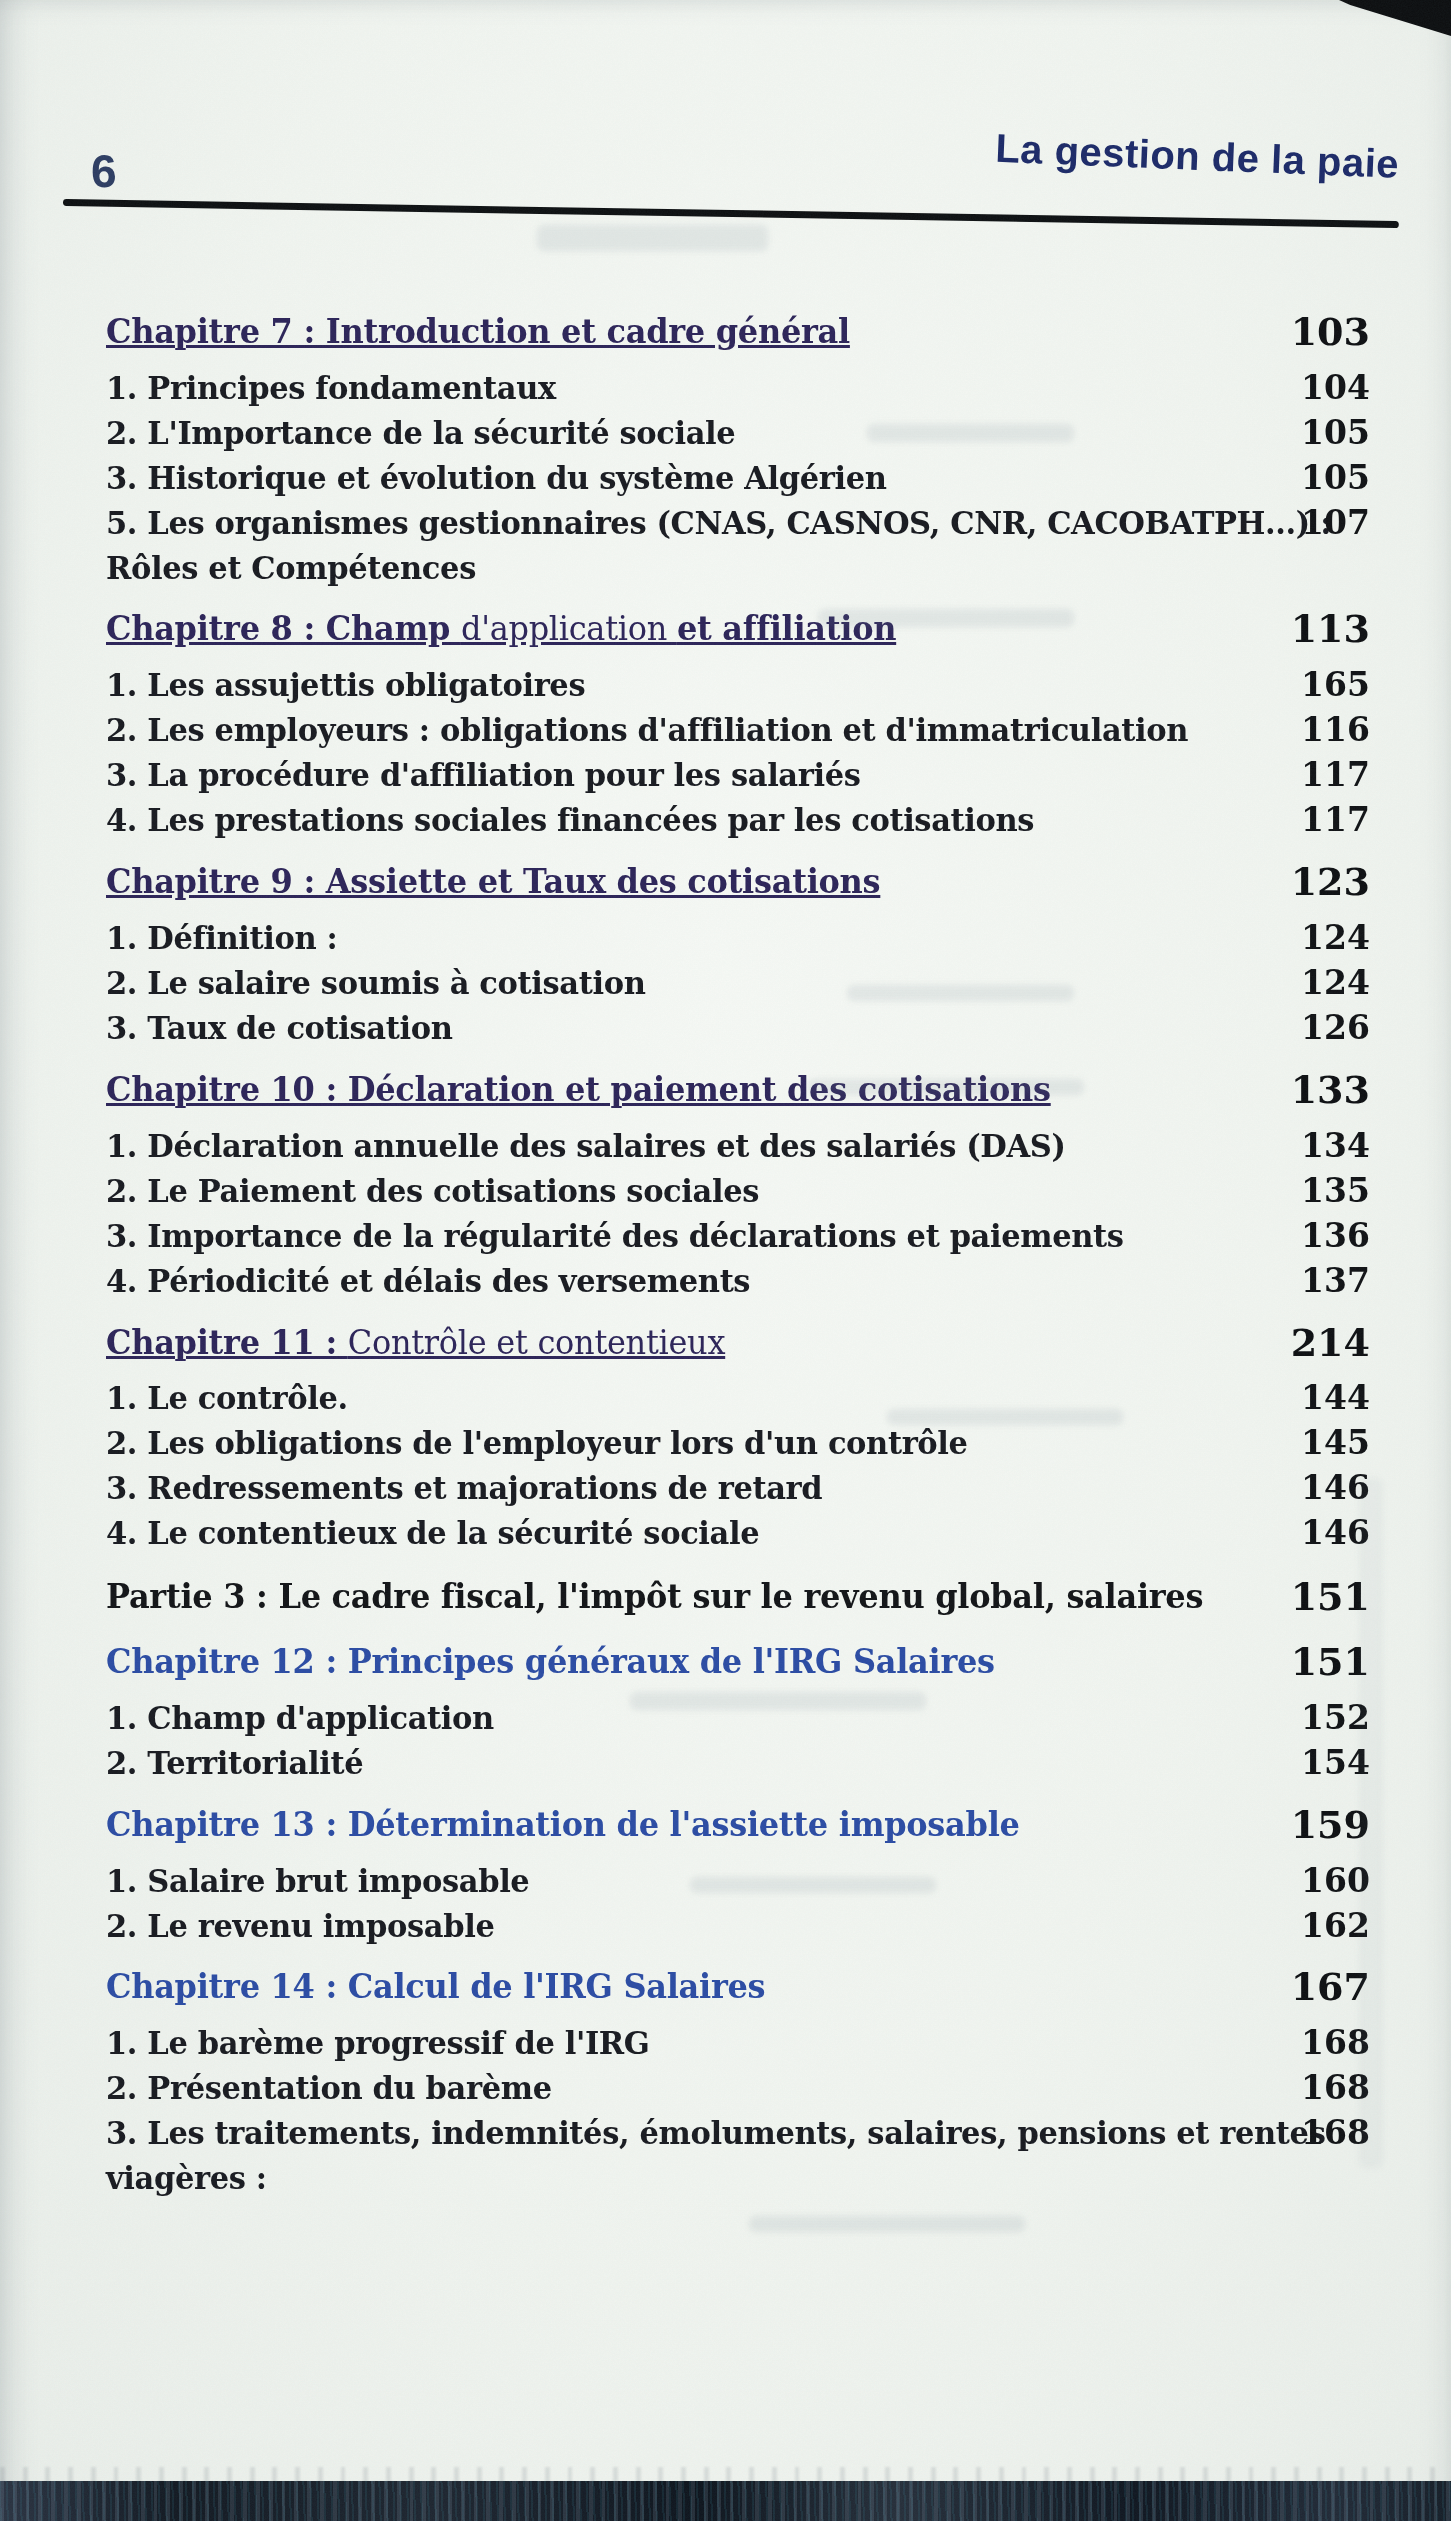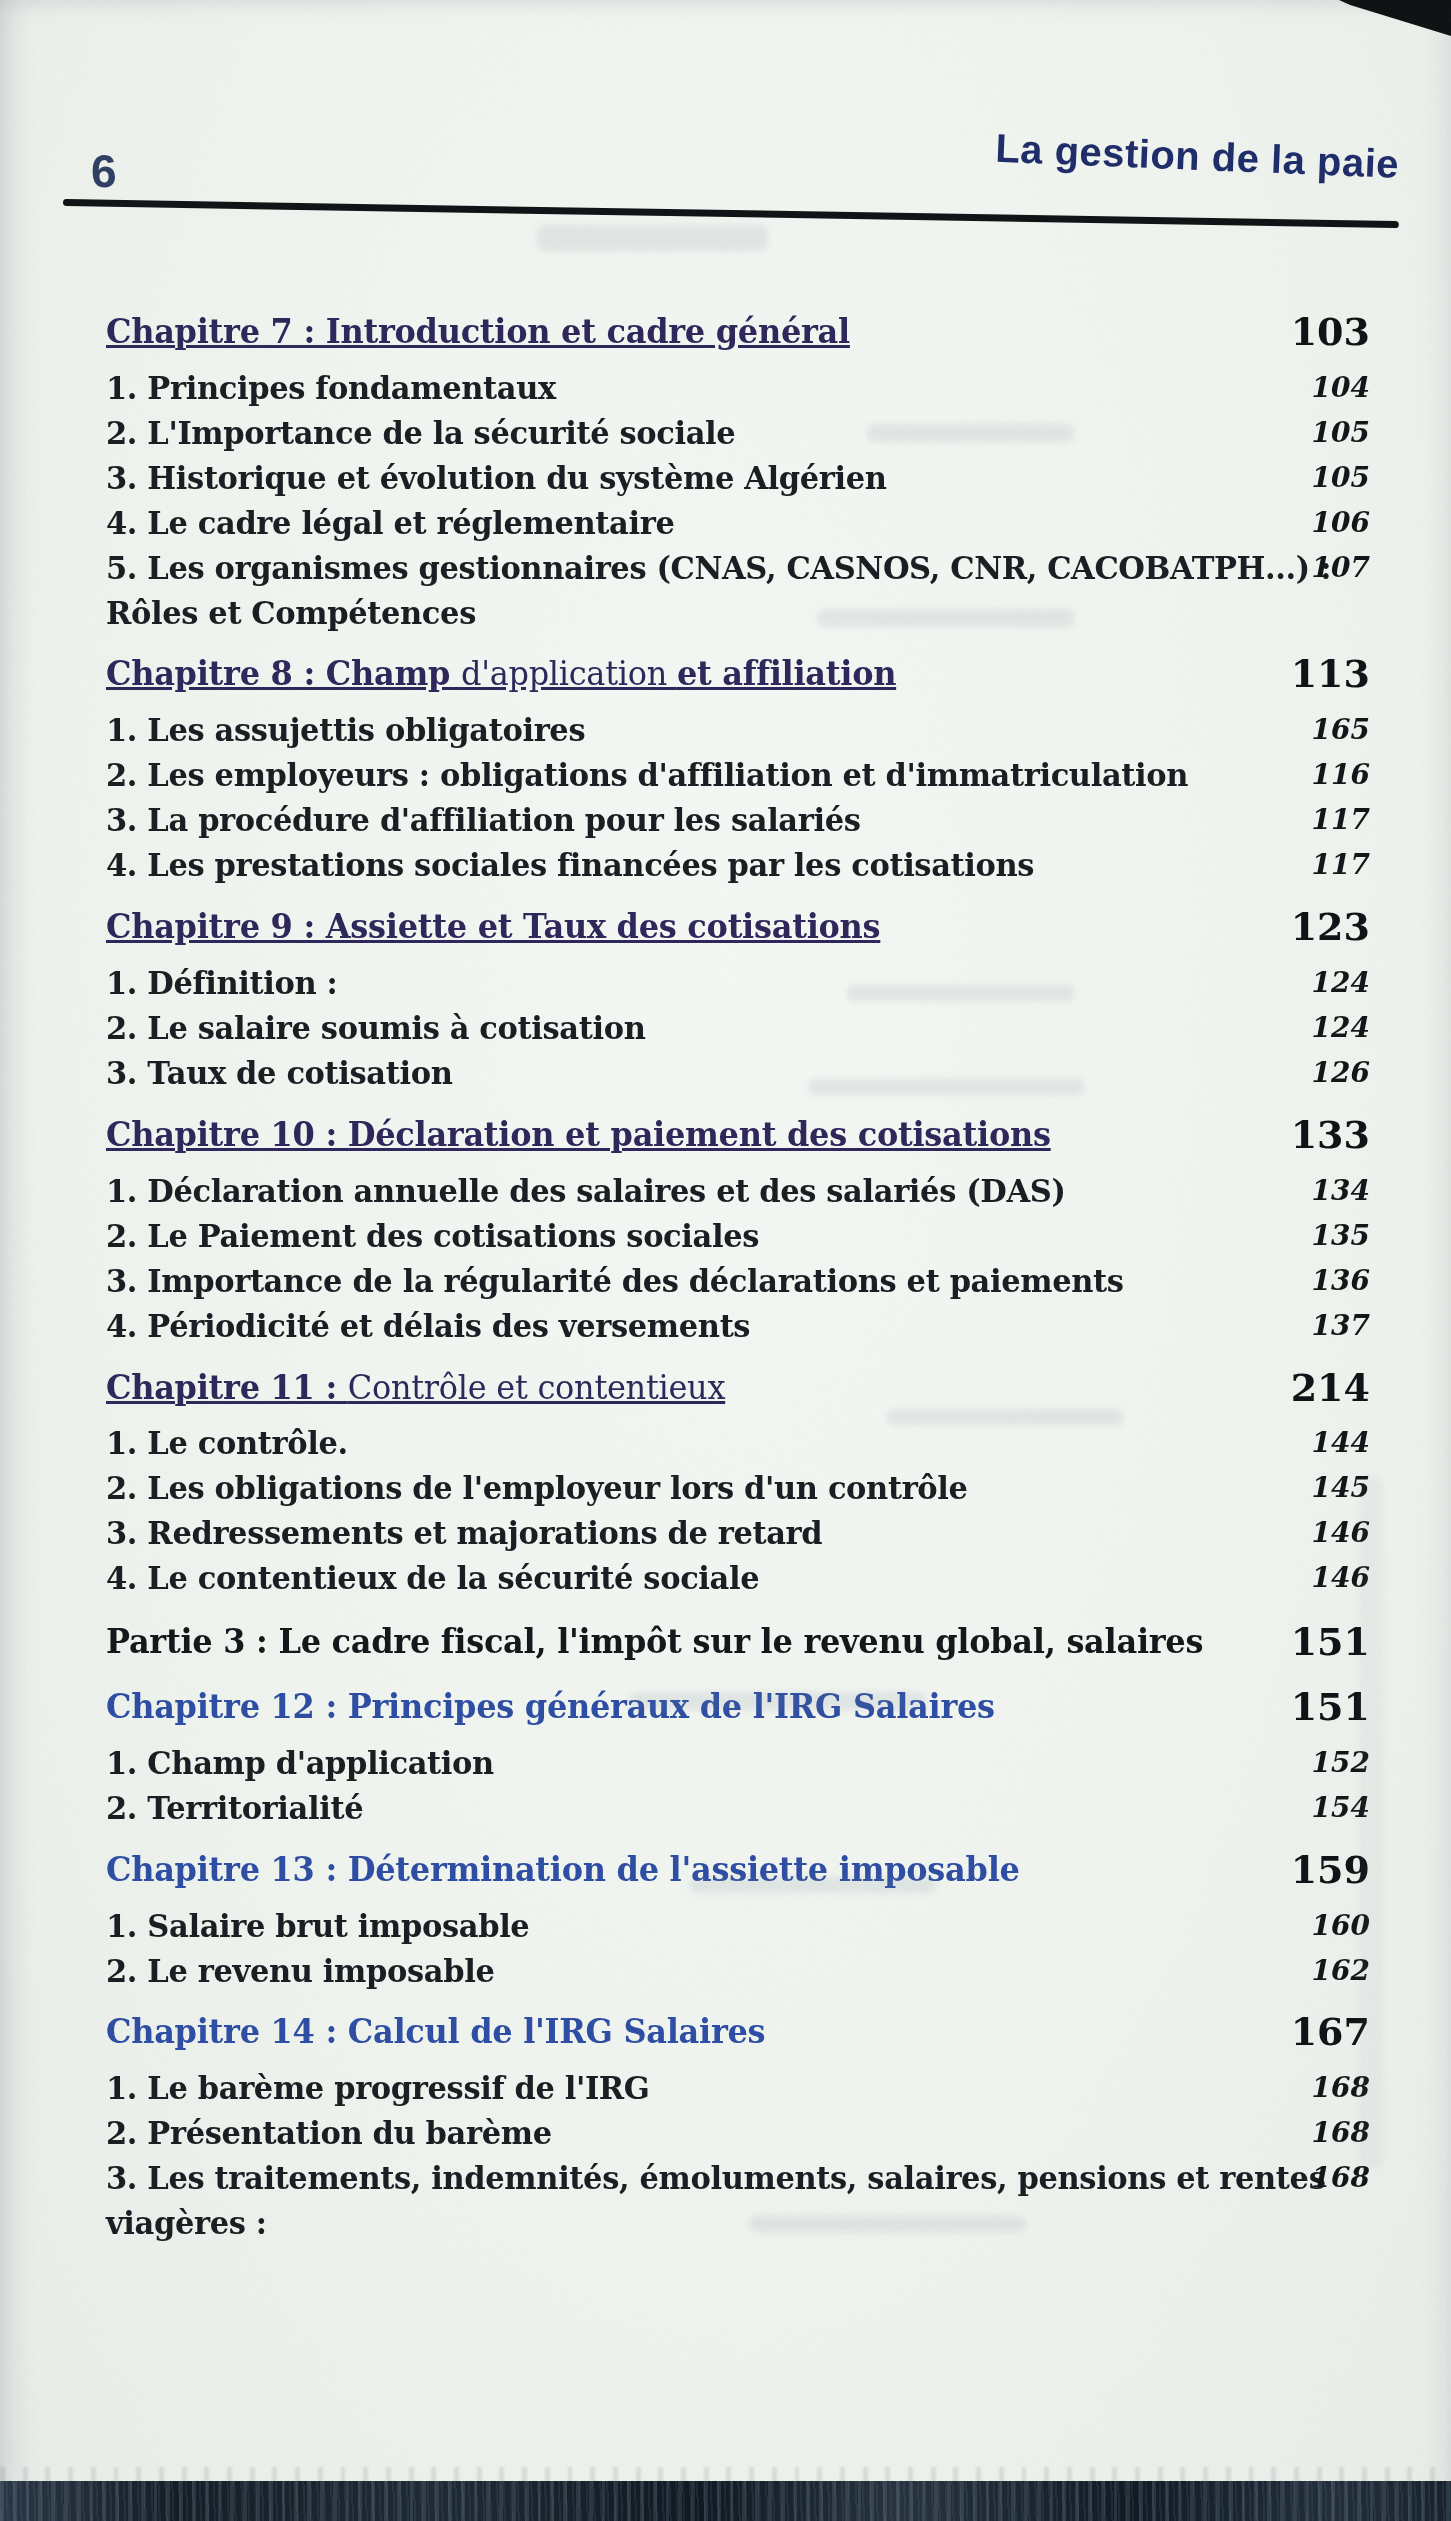--- a/index.html
+++ b/index.html
@@ -47,21 +47,21 @@
   .label {
     white-space:nowrap;
     transform: scaleX(0.97); transform-origin:left top;
   }
   .page-col {
     position:absolute; right:0; top:0; width:138px; text-align:right;
     font-weight:700; color:#0f0f12; letter-spacing:0;
     transform:none;
   }
   .row.item { font-size:31.5px; font-weight:700; line-height:45px; color:#17171d; letter-spacing:-0.4px; }
-  .row.item .page-col { font-size:28px;font-style:italic; }
+  .row.item .page-col { font-size:33px; }
   .row.chapter { font-size:33px; font-weight:700; line-height:51px; margin:13.8px 0 7.9px; letter-spacing:-0.3px; }
   .row.part    { font-size:33px; font-weight:700; line-height:51px; margin:15.8px 0 5.9px; color:#111114; letter-spacing:-0.3px; }
   .row.chapter .page-col, .row.part .page-col { font-size:38px; color:#0c0c0f; }
   .c-dark { color:#2b2156;text-decoration:underline; }
   .c-blue { color:#2a49a2; }
   .seg-light { font-weight:400; }
   .line2 { display:block; }
   
   .ghost {
     position:absolute; background:rgba(110,125,140,.13);
@@ -101,24 +101,20 @@
         <div class="label"><span>1. Principes fondamentaux</span></div>
         <div class="page-col">104</div>
       </div>
       <div class="row item">
         <div class="label"><span>2. L'Importance de la sécurité sociale</span></div>
         <div class="page-col">105</div>
       </div>
       <div class="row item">
         <div class="label"><span>3. Historique et évolution du système Algérien</span></div>
         <div class="page-col">105</div>
-      </div>
-      <div class="row item">
-        <div class="label"><span>4. Le cadre légal et réglementaire</span></div>
-        <div class="page-col">106</div>
       </div>
       <div class="row item">
         <div class="label"><span>5. Les organismes gestionnaires (CNAS, CASNOS, CNR, CACOBATPH...) :</span><span class="line2">Rôles et Compétences</span></div>
         <div class="page-col">107</div>
       </div>
       <div class="row chapter c-dark">
         <div class="label"><span>Chapitre 8 : Champ </span><span class="seg-light">d'application </span><span>et affiliation</span></div>
         <div class="page-col">113</div>
       </div>
       <div class="row item">

